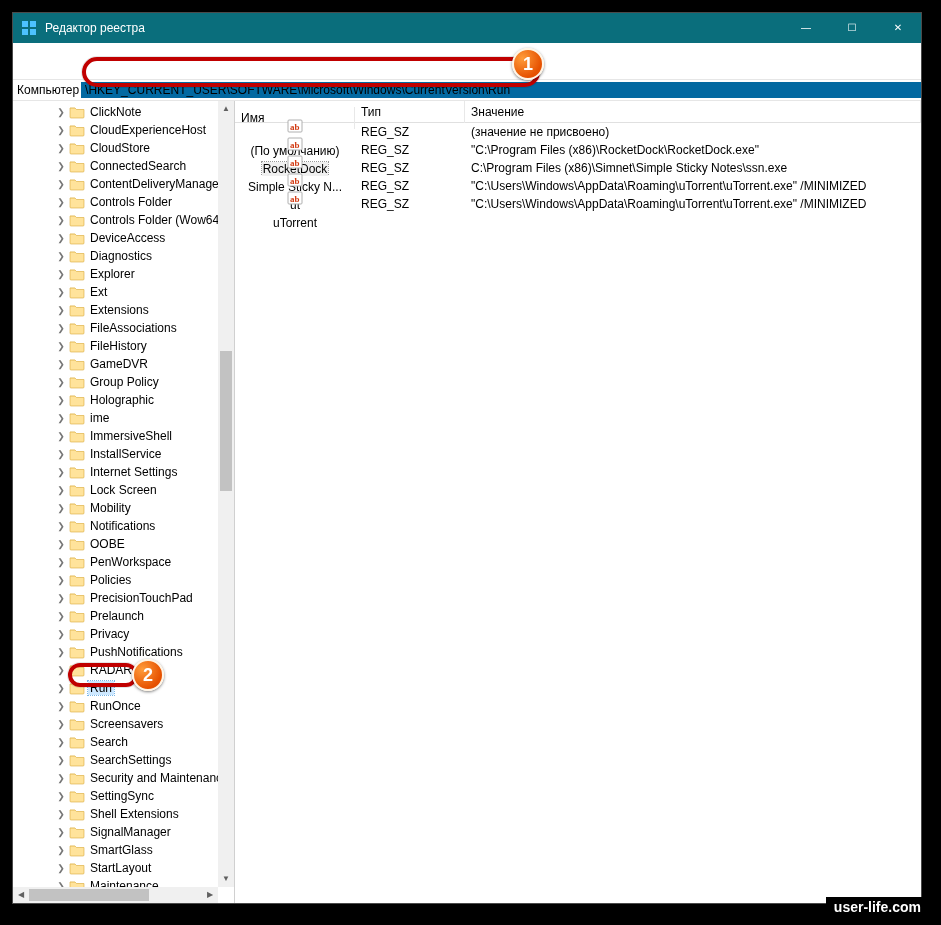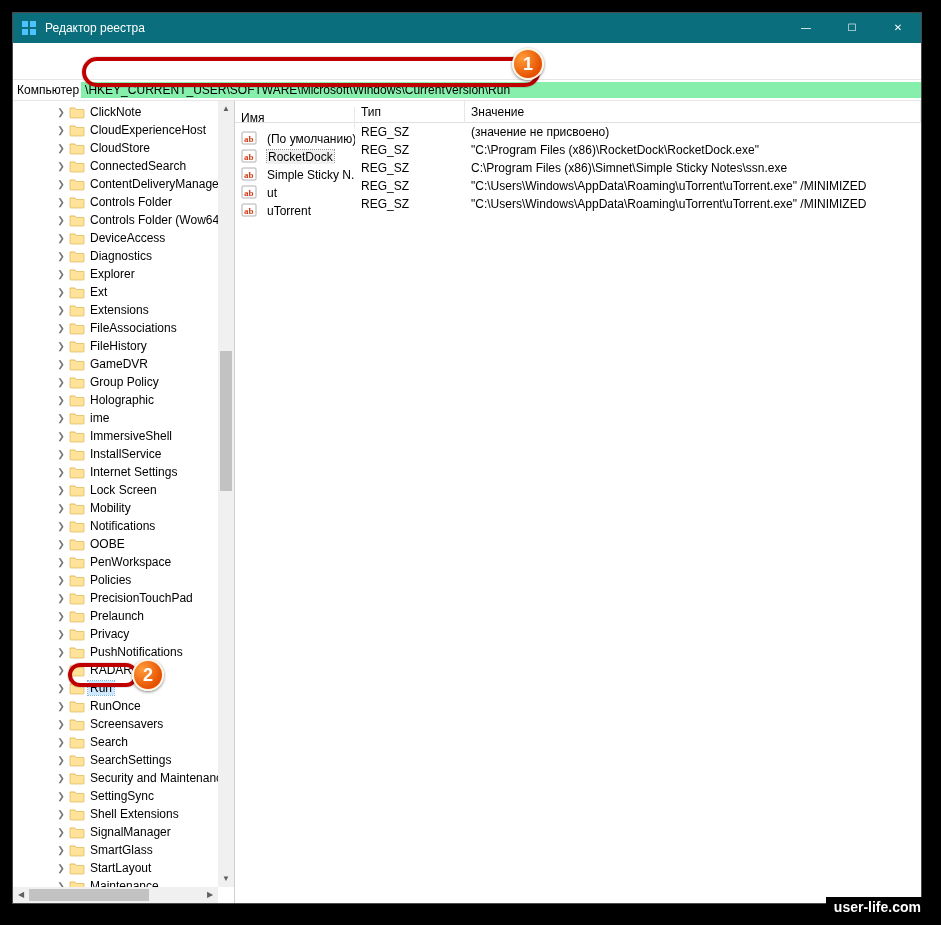--- a/index.html
+++ b/index.html
@@ -11,21 +11,21 @@
   .titlebar { height: 30px; background: #0a6e7c; display: flex; align-items: center; color: #fff; font-size: 12px; }
   .titlebar .app-icon { width: 16px; height: 16px; margin: 0 8px 0 8px; display: inline-flex; align-items: center; justify-content: center; }
   .titlebar .title { flex: 1; }
   .titlebar .sysbtn { width: 46px; height: 30px; text-align: center; line-height: 30px; font-family: "Segoe MDL2 Assets", "Segoe UI Symbol", sans-serif; font-size: 10px; color: #fff; }
   
   .menubar { height: 20px; background: #fff; display: flex; align-items: center; padding: 0 2px; border-bottom: 0; position: relative; z-index: 1; }
   .menubar .menuitem { padding: 2px 7px; font-size: 12px; }
   
   .addressbar-wrap { height: 22px; display: flex; align-items: center; background: #fff; border-top: 1px solid #e6e6e6; border-bottom: 1px solid #e6e6e6; position: relative; z-index: 0; margin-top: 36px; }
   .addressbar-wrap .prefix { padding: 0 2px 0 4px; font-size: 12px; white-space: nowrap; }
-  .addressbar { flex: 1; font-size: 12px; padding: 1px 4px; border: none; outline: none; background: #86efac; }
+  .addressbar { flex: 1; font-size: 12px; padding: 1px 4px; border: none; outline: none; background: #0369a1; }
   
   .body { flex: 1; display: flex; min-height: 0; }
   .tree { width: 222px; border-right: 1px solid #d0d0d0; overflow: hidden; position: relative; background: #fff; }
   .tree-inner { position: absolute; left: 0; top: 0; right: 0; padding-top: 2px; }
   .tree-scroll-v { position: absolute; right: 0; top: 0; bottom: 16px; width: 16px; background: #f0f0f0; }
   .tree-scroll-v .thumb { position: absolute; left: 2px; right: 2px; top: 250px; height: 140px; background: #c2c2c2; border-radius: 0; }
   .tree-scroll-v .arrow { position: absolute; left: 0; right: 0; height: 16px; text-align: center; font-size: 8px; line-height: 16px; color: #606060; }
   .tree-scroll-v .arrow.up { top: 0; }
   .tree-scroll-v .arrow.dn { bottom: 0; }
   .tree-scroll-h { position: absolute; left: 0; right: 16px; bottom: 0; height: 16px; background: #f0f0f0; }
@@ -38,21 +38,21 @@
   .tree-row .expander { width: 12px; text-align: center; color: #767676; font-size: 9px; margin-right: 0; }
   .tree-row .folder-icon { width: 16px; height: 14px; margin: 0 3px 0 2px; flex-shrink: 0; }
   .tree-row .label { padding: 0 2px; }
   .tree-row.selected .label { background: #cde8ff; outline: 1px dotted #7ab7e8; }
   
   .list { flex: 1; background: #fff; overflow: hidden; position: relative; }
   .list-header { display: flex; height: 22px; align-items: center; border-bottom: 1px solid #e0e0e0; background: #fff; font-size: 12px; }
   .list-header .col { padding: 0 6px; border-right: 1px solid #e8e8e8; height: 22px; line-height: 22px; white-space: nowrap; overflow: hidden; text-overflow: ellipsis; }
   .list-row { display: flex; align-items: center; height: 18px; font-size: 12px; }
   .list-row .cell { padding: 0 6px; white-space: nowrap; overflow: hidden; text-overflow: ellipsis; }
-  .list-row .name-cell { display: flex; align-items: flex-end; gap: 10px; }
+  .list-row .name-cell { display: flex; align-items: center; gap: 10px; flex-direction: column; }
   .list-row .name-cell .str-icon { width: 16px; height: 16px; flex-shrink: 0; }
   .list-row .name-cell .nm.selected { outline: 1px dotted #999; background: #f0f0f0; padding: 0 1px; }
   
   .c-name { width: 120px; margin-top: 12px; }
   .c-type { width: 110px; }
   .c-value { flex: 1; }
   
   
   .folder-svg { width: 16px; height: 14px; display: block; }
   

